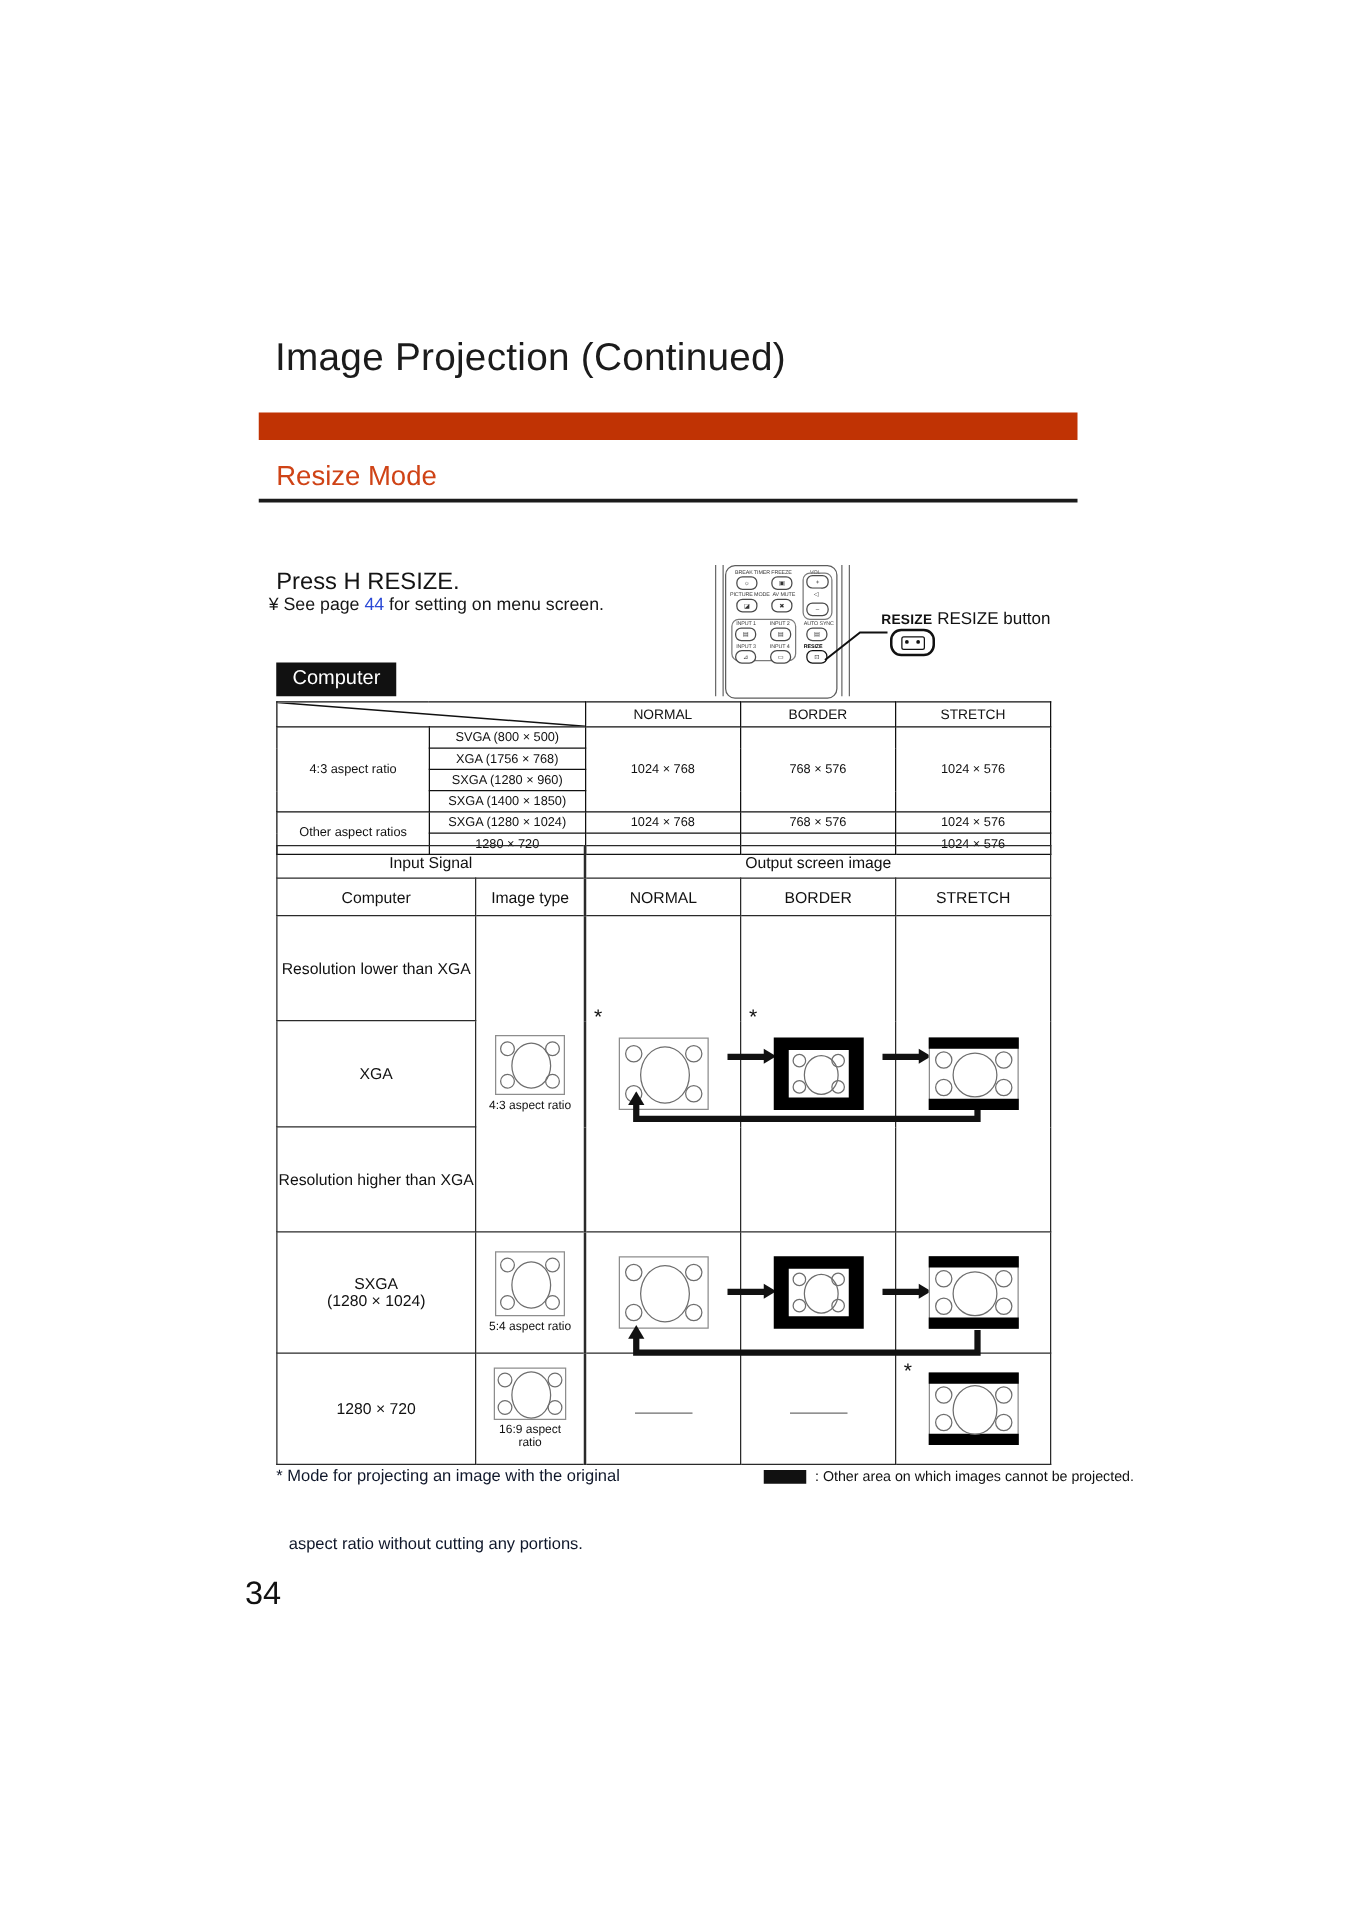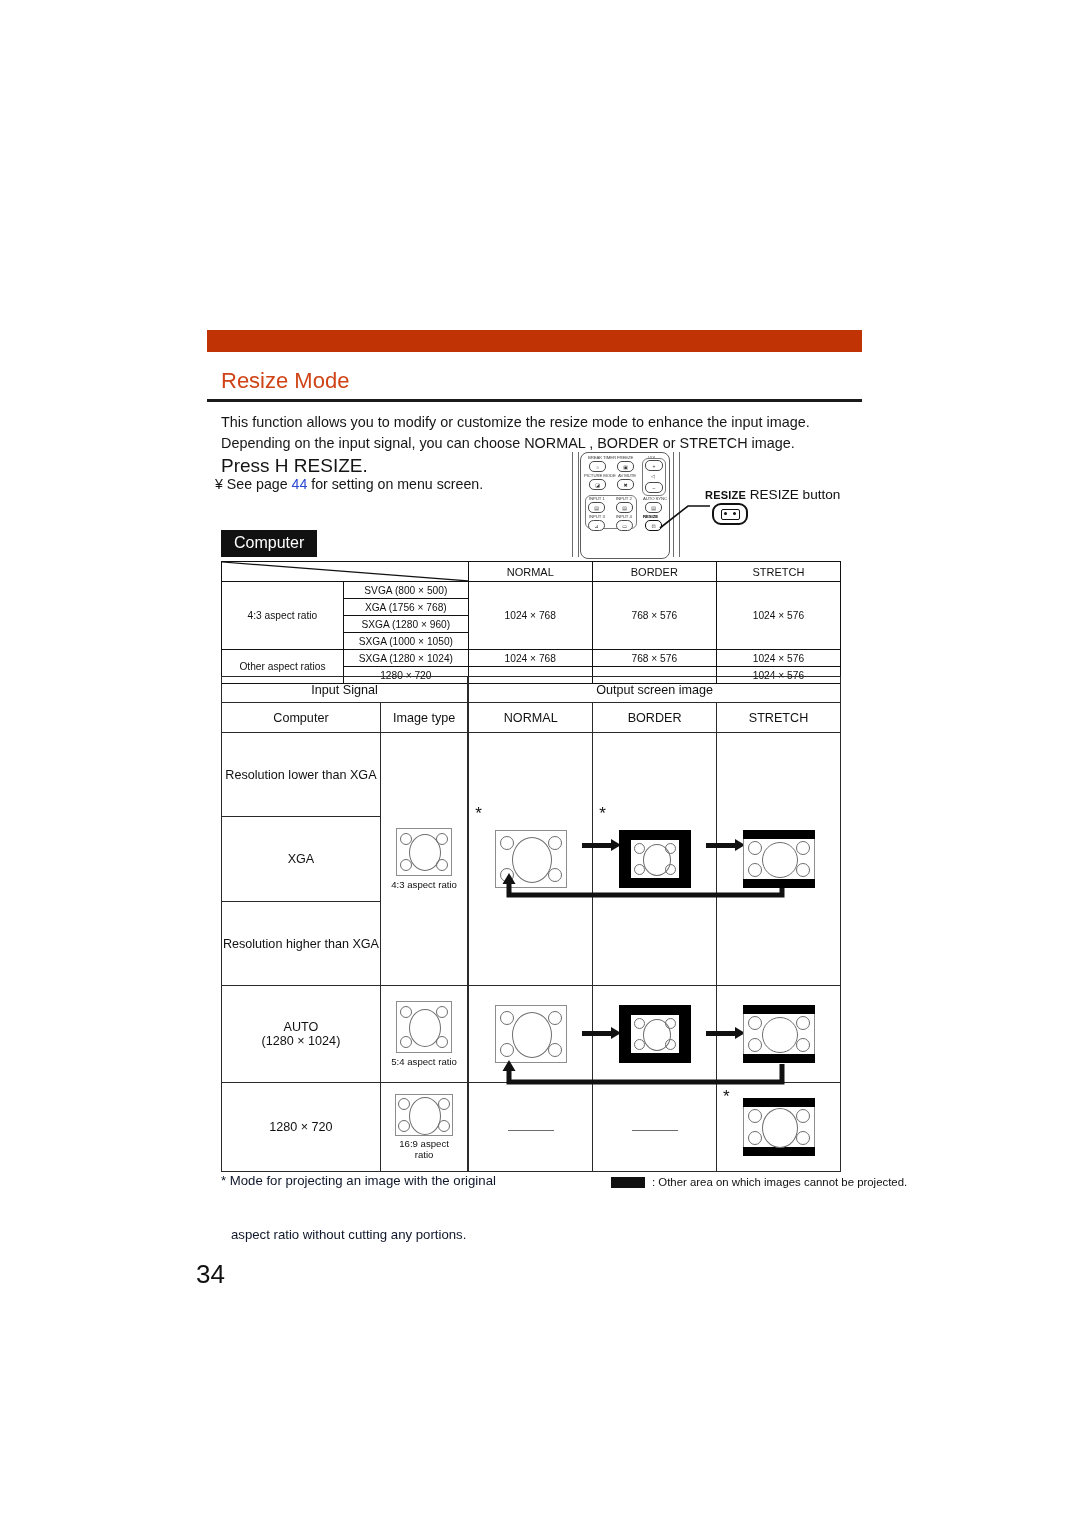--- a/index.html
+++ b/index.html
@@ -87,25 +87,25 @@
   .fn2{position:absolute;left:611px;top:1176px;font-size:11.4px;color:#111;white-space:nowrap;}
   .fn2 .blk{display:inline-block;width:34px;height:11px;background:#111;vertical-align:middle;margin-right:7px;}
 
   .pagenum{position:absolute;left:196px;top:1259px;font-size:26px;color:#111;}
 </style>
 </head>
 <body>
 
 <div class="page">
 
+  <div class="page-title">Image Projection (Continued)</div>
   <div class="orange-bar"></div>
   <div class="section-title">Resize Mode</div>
   <div class="rule"></div>
 
-  <div class="intro">This function allows you to modify or customize the resize mode to enhance the input image. Depending on the input signal, you can choose  NORMAL ,  BORDER  or  STRETCH  image.</div>
   <div class="press">Press H  RESIZE.</div>
   <div class="seepage"><span>¥ See page </span><span class="lnk">44</span><span> for setting on menu screen.</span></div>
 
   <div class="remote">
     <div class="railL"></div>
     <div class="railR"></div>
     <div class="body"></div>
 
     <div class="rlbl" style="left:16px;top:3px;">BREAK TIMER</div>
     <div class="rlbl" style="left:45px;top:3px;">FREEZE</div>
@@ -168,21 +168,21 @@
         <td rowspan="4">768 × 576</td>
         <td rowspan="4">1024 × 576</td>
       </tr>
       <tr>
           <td>XGA (1756 × 768)</td>
         </tr>
       <tr>
           <td>SXGA (1280 × 960)</td>
         </tr>
       <tr>
-          <td>SXGA  (1000 × 1050)</td>
+          <td>SXGA  (1400 × 1850)</td>
         </tr>
       <tr>
         <td rowspan="2">Other aspect ratios</td>
         <td>SXGA (1280 × 1024)</td>
         <td>1024 × 768</td>
         <td>768 × 576</td>
         <td>1024 × 576</td>
       </tr>
       <tr>
         <td>1280 × 720</td>
@@ -277,21 +277,21 @@
       <tr>
         <td style="height:84px;">XGA</td>
       </tr>
 
       <tr>
         <td style="height:83px;">Resolution higher than XGA</td>
       </tr>
 
       <tr>
         <td style="height:96px;">
-          <div>AUTO</div>
+          <div>SXGA</div>
           <div>(1280 × 1024)</div>
         </td>
         <td>
           <div style="display:flex;flex-direction:column;align-items:center;justify-content:center;">
             <span class="scr" style="width:56px;height:52px;">
               <span class="frame"></span>
               <span class="bigc" style="left:13px;top:8px;width:30px;height:36px;"></span>
               <span class="sc" style="left:4px;top:5px;width:10px;height:10px;"></span>
               <span class="sc" style="right:4px;top:5px;width:10px;height:10px;"></span>
               <span class="sc" style="left:4px;bottom:5px;width:10px;height:10px;"></span>

